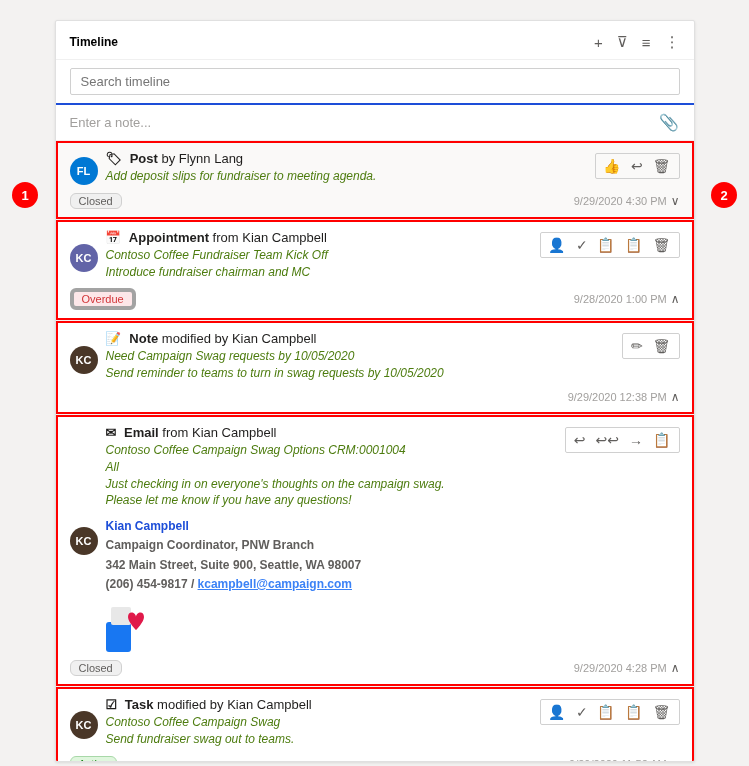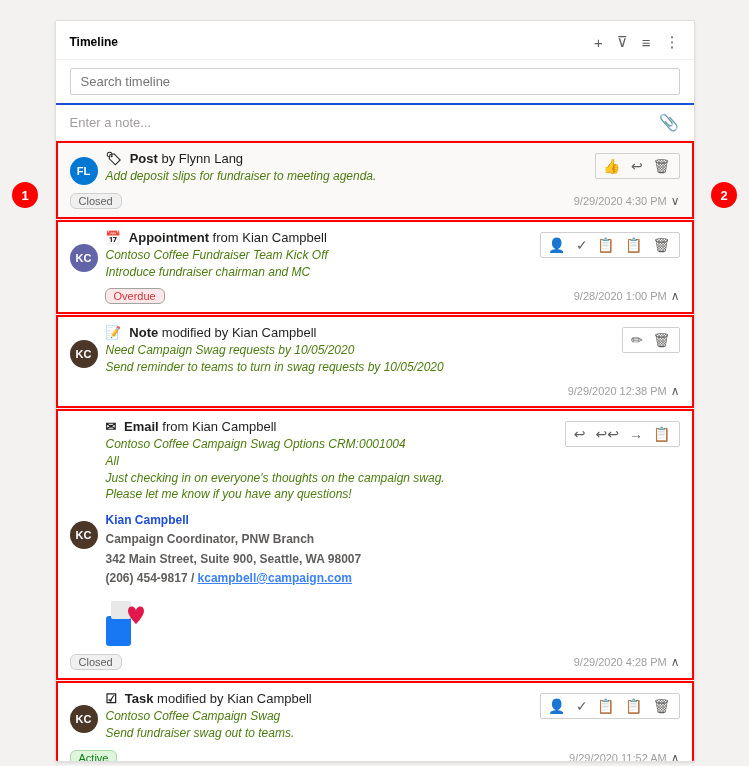--- a/index.html
+++ b/index.html
@@ -144,21 +144,21 @@
       margin-top: 4px;
     }
     .badge {
       display: inline-block;
       padding: 1px 8px;
       border-radius: 6px;
       font-size: 11px;
       font-weight: 500;
     }
     .badge-closed { background: #f0f0f0; color: #605e5c; border: 1px solid #d0d0d0; }
-    .badge-overdue { background: #fde7e9; color: #d13438; border: 1px solid #a3a3a3; margin-left: 35px; }
+    .badge-overdue { background: #fde7e9; color: #d13438; border: 4px solid #a3a3a3; }
     .badge-active { background: #dff6dd; color: #107c10; border: 1px solid #a8d8a8; text-align: right; }
     .item-timestamp {
       font-size: 11px;
       color: #a19f9d;
       display: flex;
       align-items: center;
       gap: 4px;
     }
     .chevron { font-size: 12px; color: #605e5c; cursor: pointer; }
     .signature-block {

